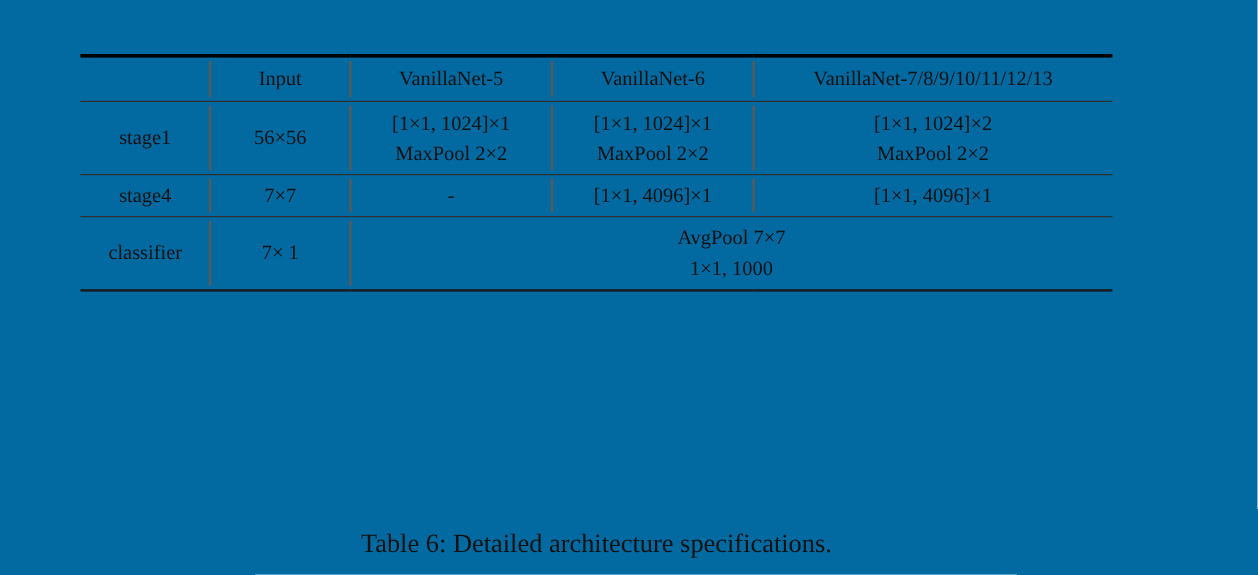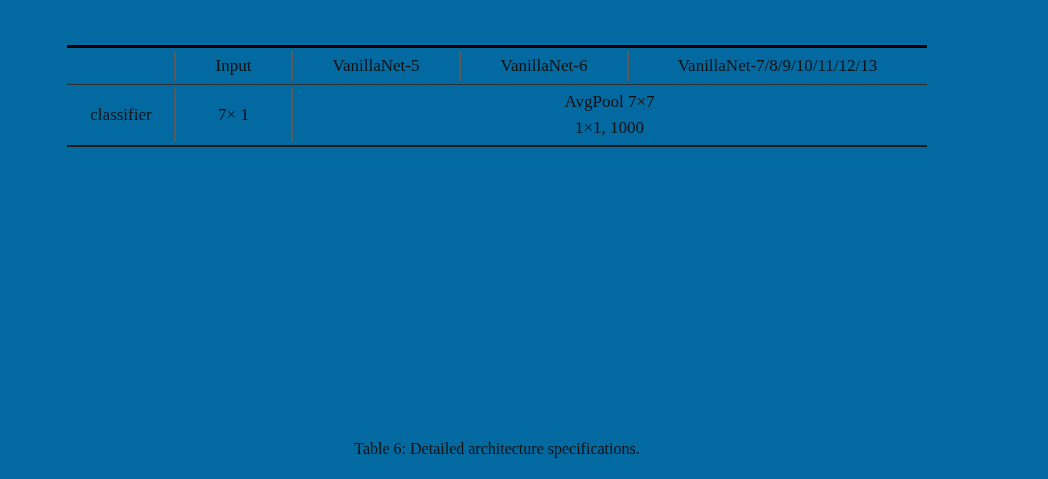--- a/index.html
+++ b/index.html
@@ -58,21 +58,21 @@
   }
   tr.h-header { height: 38px; }
   tr.h-single { height: 35px; }
   tr.h-double { height: 61px; }
   .caption {
     position: absolute;
     left: 67px;
     top: 440px;
     width: 860px;
     text-align: center;
-    font-size: 16px;
+    font-size: 22px;
   }
 </style>
 </head>
 <body>
 
 <div class="page">
 
   <table class="arch">
     <colgroup>
       <col style="width:108px">
@@ -85,20 +85,37 @@
       <tr class="h-header">
         <th></th>
         <th class="vbar">Input</th>
         <th class="vbar">VanillaNet-5</th>
         <th class="vbar">VanillaNet-6</th>
         <th class="vbar">VanillaNet-7/8/9/10/11/12/13</th>
       </tr>
     </thead>
     <tbody>
       <tr class="h-double">
+        <td class="rowlabel">stage1</td>
+        <td class="vbar">56×56</td>
+        <td class="vbar">[1×1, 1024]×1
+MaxPool 2×2</td>
+        <td class="vbar">[1×1, 1024]×1
+MaxPool 2×2</td>
+        <td class="vbar">[1×1, 1024]×2
+MaxPool 2×2</td>
+      </tr>
+      <tr class="h-single">
+        <td class="rowlabel">stage4</td>
+        <td class="vbar">7×7</td>
+        <td class="vbar">-</td>
+        <td class="vbar">[1×1, 4096]×1</td>
+        <td class="vbar">[1×1, 4096]×1</td>
+      </tr>
+      <tr class="h-double">
         <td class="rowlabel">classifier</td>
         <td class="vbar">7× 1</td>
         <td class="vbar" colspan="3">AvgPool 7×7
 1×1, 1000</td>
       </tr>
     </tbody>
   </table>
 
   <div class="caption">Table 6: Detailed architecture specifications.</div>
 

